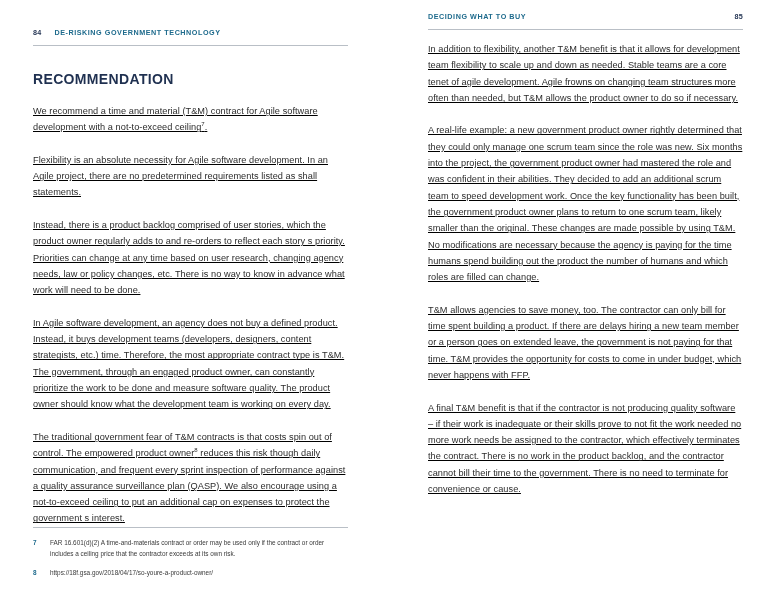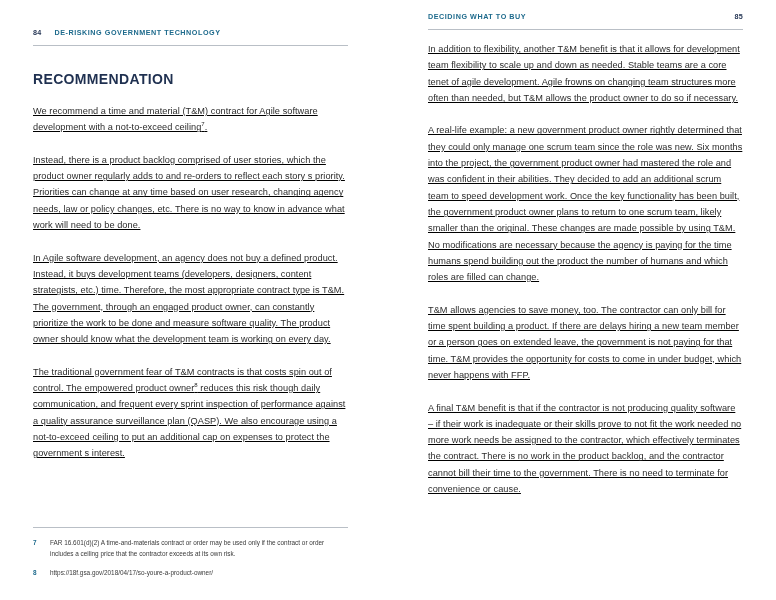--- a/index.html
+++ b/index.html
@@ -129,20 +129,21 @@
     <div class="runhead runhead-left">
       <span class="folio">84</span>
       <span>DE-RISKING GOVERNMENT TECHNOLOGY</span>
     </div>
     <div class="rule"></div>
 
     <h1 class="section-title">RECOMMENDATION</h1>
 
     <div class="body">
       <p><span>We recommend a time and material (T&amp;M) contract for Agile software development with a not-to-exceed ceiling</span><sup>7</sup>.</p>
+      <p>Flexibility is an absolute necessity for Agile software development. In an Agile project, there are no predetermined requirements listed as  shall  statements.</p>
       <p>Instead, there is a product backlog comprised of user stories, which the product owner regularly adds to and re-orders to reflect each story s priority. Priorities can change at any time based on user research, changing agency needs, law or policy changes, etc. There is no way to know in advance what work will need to be done.</p>
       <p>In Agile software development, an agency does not buy a defined product. Instead, it buys development teams  (developers, designers, content strategists, etc.) time. Therefore, the most appropriate contract type is T&amp;M. The government, through an engaged product owner, can constantly prioritize the work to be done and measure software quality. The product owner should know what the development team is working on every day.</p>
       <p><span>The traditional government fear of T&amp;M contracts is that costs spin out of control. The empowered product owner</span><sup>8</sup><span> reduces this risk though daily communication, and frequent   every sprint   inspection of performance against a quality assurance surveillance plan (QASP). We also encourage using a not-to-exceed ceiling to put an additional cap on expenses to protect the government s interest.</span></p>
     </div>
 
     <div class="footnotes">
       <div class="footnote-rule"></div>
       <div class="footnote">
         <span class="fn-num">7</span>
         <span class="fn-text">FAR 16.601(d)(2) A time-and-materials contract or order may be used only if the contract or order includes a ceiling price that the contractor exceeds at its own risk.</span>

